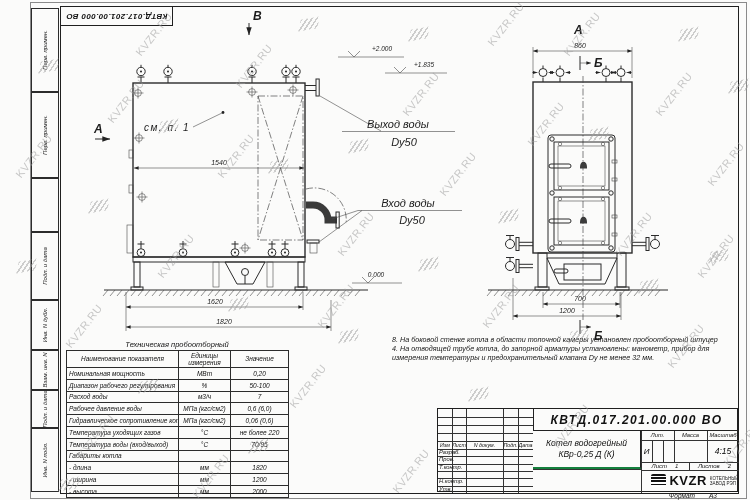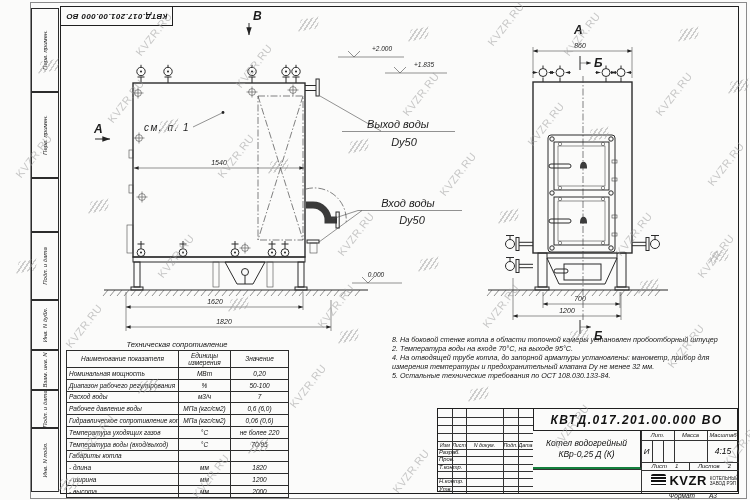--- a/index.html
+++ b/index.html
@@ -401,21 +401,21 @@
     <line x1="513" y1="278" x2="513" y2="320" class="thin"></line>
     <line x1="621" y1="292" x2="621" y2="320" class="thin"></line>
     <line x1="513" y1="316" x2="621" y2="316" class="thin" marker-start="url(#ar)" marker-end="url(#ar)"></line>
     <text class="txt t7 mid" x="567" y="312.5">1200</text>
     <text class="txt t12" x="594" y="340">Б</text>
     <line x1="580" y1="320" x2="580" y2="334" class="ln"></line>
     <line x1="580" y1="327" x2="591" y2="327" class="thin" marker-end="url(#ar)"></line>
   </g>
 </svg>
 
-<div class="abs" id="spec-title">Техническая сопротивление</div>
+<div class="abs" id="spec-title">Техническая пробоотборный</div>
 <table class="abs" id="spec-table">
   <colgroup>
       <col style="width:112px">
       <col style="width:52px">
       <col style="width:58px">
     </colgroup>
   <thead>
     <tr>
       <th>Наименование показателя</th>
       <th>Единицы измерения</th>
@@ -476,23 +476,21 @@
       <tr>
         <td>    - высота</td>
         <td class="c">мм</td>
         <td class="c">2000</td>
       </tr>
     </tbody>
 </table>
 
 <div class="abs" id="notes">
     <div class="note">8.  На боковой стенке котла в области топочной камеры установлен пробоотборный штуцер</div>
-    <div class="note">2.  Температура воды на входе 70°С, на выходе 95°С.</div>
     <div class="note">4.  На отводящей трубе котла, до запорной арматуры установлены: манометр, прибор для измерения температуры и предохранительный клапана  Dy не менее 32 мм.</div>
-    <div class="note">5.  Остальные технические требования по ОСТ  108.030.133-84.</div>
   </div>
 
 <div class="abs" id="stamp">
   <div id="st-doc" class="abs" style="border-left:1.4px solid #222;border-bottom:1.2px solid #222;box-sizing:border-box;">КВТД.017.201.00.000  ВО</div>
   <div id="st-name" class="abs" style="border-right:1.2px solid #222;border-bottom:2px solid #15803d;box-sizing:border-box;">
     <span>Котел водогрейный</span>
     <span>КВр-0,25  Д  (К)</span>
   </div>
   <div id="st-lit-val" class="abs">И</div>
   <div id="st-scale-val" class="abs">4:15</div>

